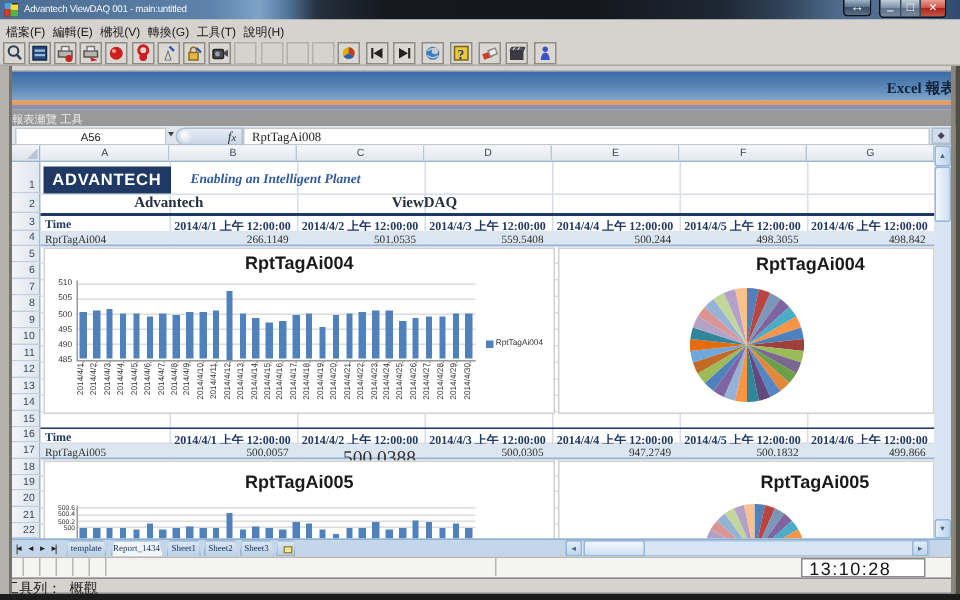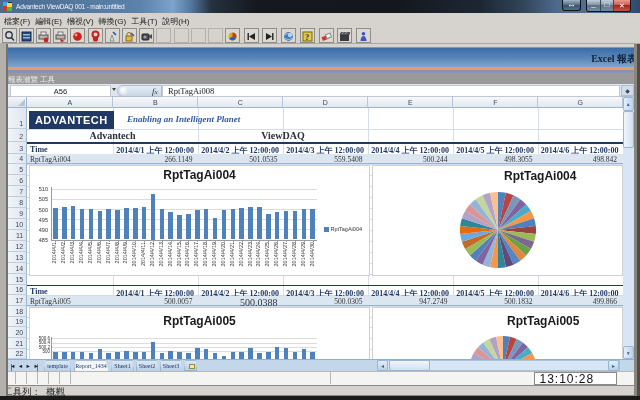--- a/index.html
+++ b/index.html
@@ -258,21 +258,21 @@
 <div class="ab ser" style="left:30px;top:155.4px;font-size:7.5px;color:#333;">RptTagAi004</div>
 <div class="ab ser" style="right:447.6px;top:155.4px;font-size:7.5px;color:#333;">266.1149</div>
 <div class="ab ser" style="right:362.6px;top:155.4px;font-size:7.5px;color:#333;">501.0535</div>
 <div class="ab ser" style="right:277.6px;top:155.4px;font-size:7.5px;color:#333;">559.5408</div>
 <div class="ab ser" style="right:192.6px;top:155.4px;font-size:7.5px;color:#333;">500.244</div>
 <div class="ab ser" style="right:107.6px;top:155.4px;font-size:7.5px;color:#333;">498.3055</div>
 <div class="ab ser" style="right:23.0px;top:155.4px;font-size:7.5px;color:#333;">498.842</div>
 <div class="ab" style="left:27.2px;top:295.7px;width:595.8px;height:10.6px;background:#dce6f1;border-bottom:1px solid #95b3d7;"></div>
 <div class="ab ser" style="left:30px;top:297.3px;font-size:7.5px;color:#333;">RptTagAi005</div>
 <div class="ab ser" style="right:447.6px;top:297.3px;font-size:7.5px;color:#333;">500.0057</div>
-<div class="ab ser" style="right:362.6px;top:297.3px;font-size:10px;color:#333;">500.0388</div>
+<div class="ab ser" style="right:362.6px;top:297.3px;font-size:13px;color:#333;">500.0388</div>
 <div class="ab ser" style="right:277.6px;top:297.3px;font-size:7.5px;color:#333;">500.0305</div>
 <div class="ab ser" style="right:192.6px;top:297.3px;font-size:7.5px;color:#333;">947.2749</div>
 <div class="ab ser" style="right:107.6px;top:297.3px;font-size:7.5px;color:#333;">500.1832</div>
 <div class="ab ser" style="right:23.0px;top:297.3px;font-size:7.5px;color:#333;">499.866</div>
 <div class="ab" style="left:29px;top:164.8px;width:341px;height:111px;background:#fff;border:1px solid #d0d0d0;"></div>
 <div class="ab" style="left:29px;top:168px;width:341px;text-align:center;font-weight:bold;font-size:12px;color:#1a1a1a;">RptTagAi004</div>
 <div class="ab" style="left:51px;top:239.5px;width:266px;height:1px;background:#dcdcdc;"></div>
 <div class="ab" style="left:28px;top:236.8px;width:20px;text-align:right;font-size:5.5px;color:#333;">485</div>
 <div class="ab" style="left:51px;top:229.4px;width:266px;height:1px;background:#dcdcdc;"></div>
 <div class="ab" style="left:28px;top:226.7px;width:20px;text-align:right;font-size:5.5px;color:#333;">490</div>

